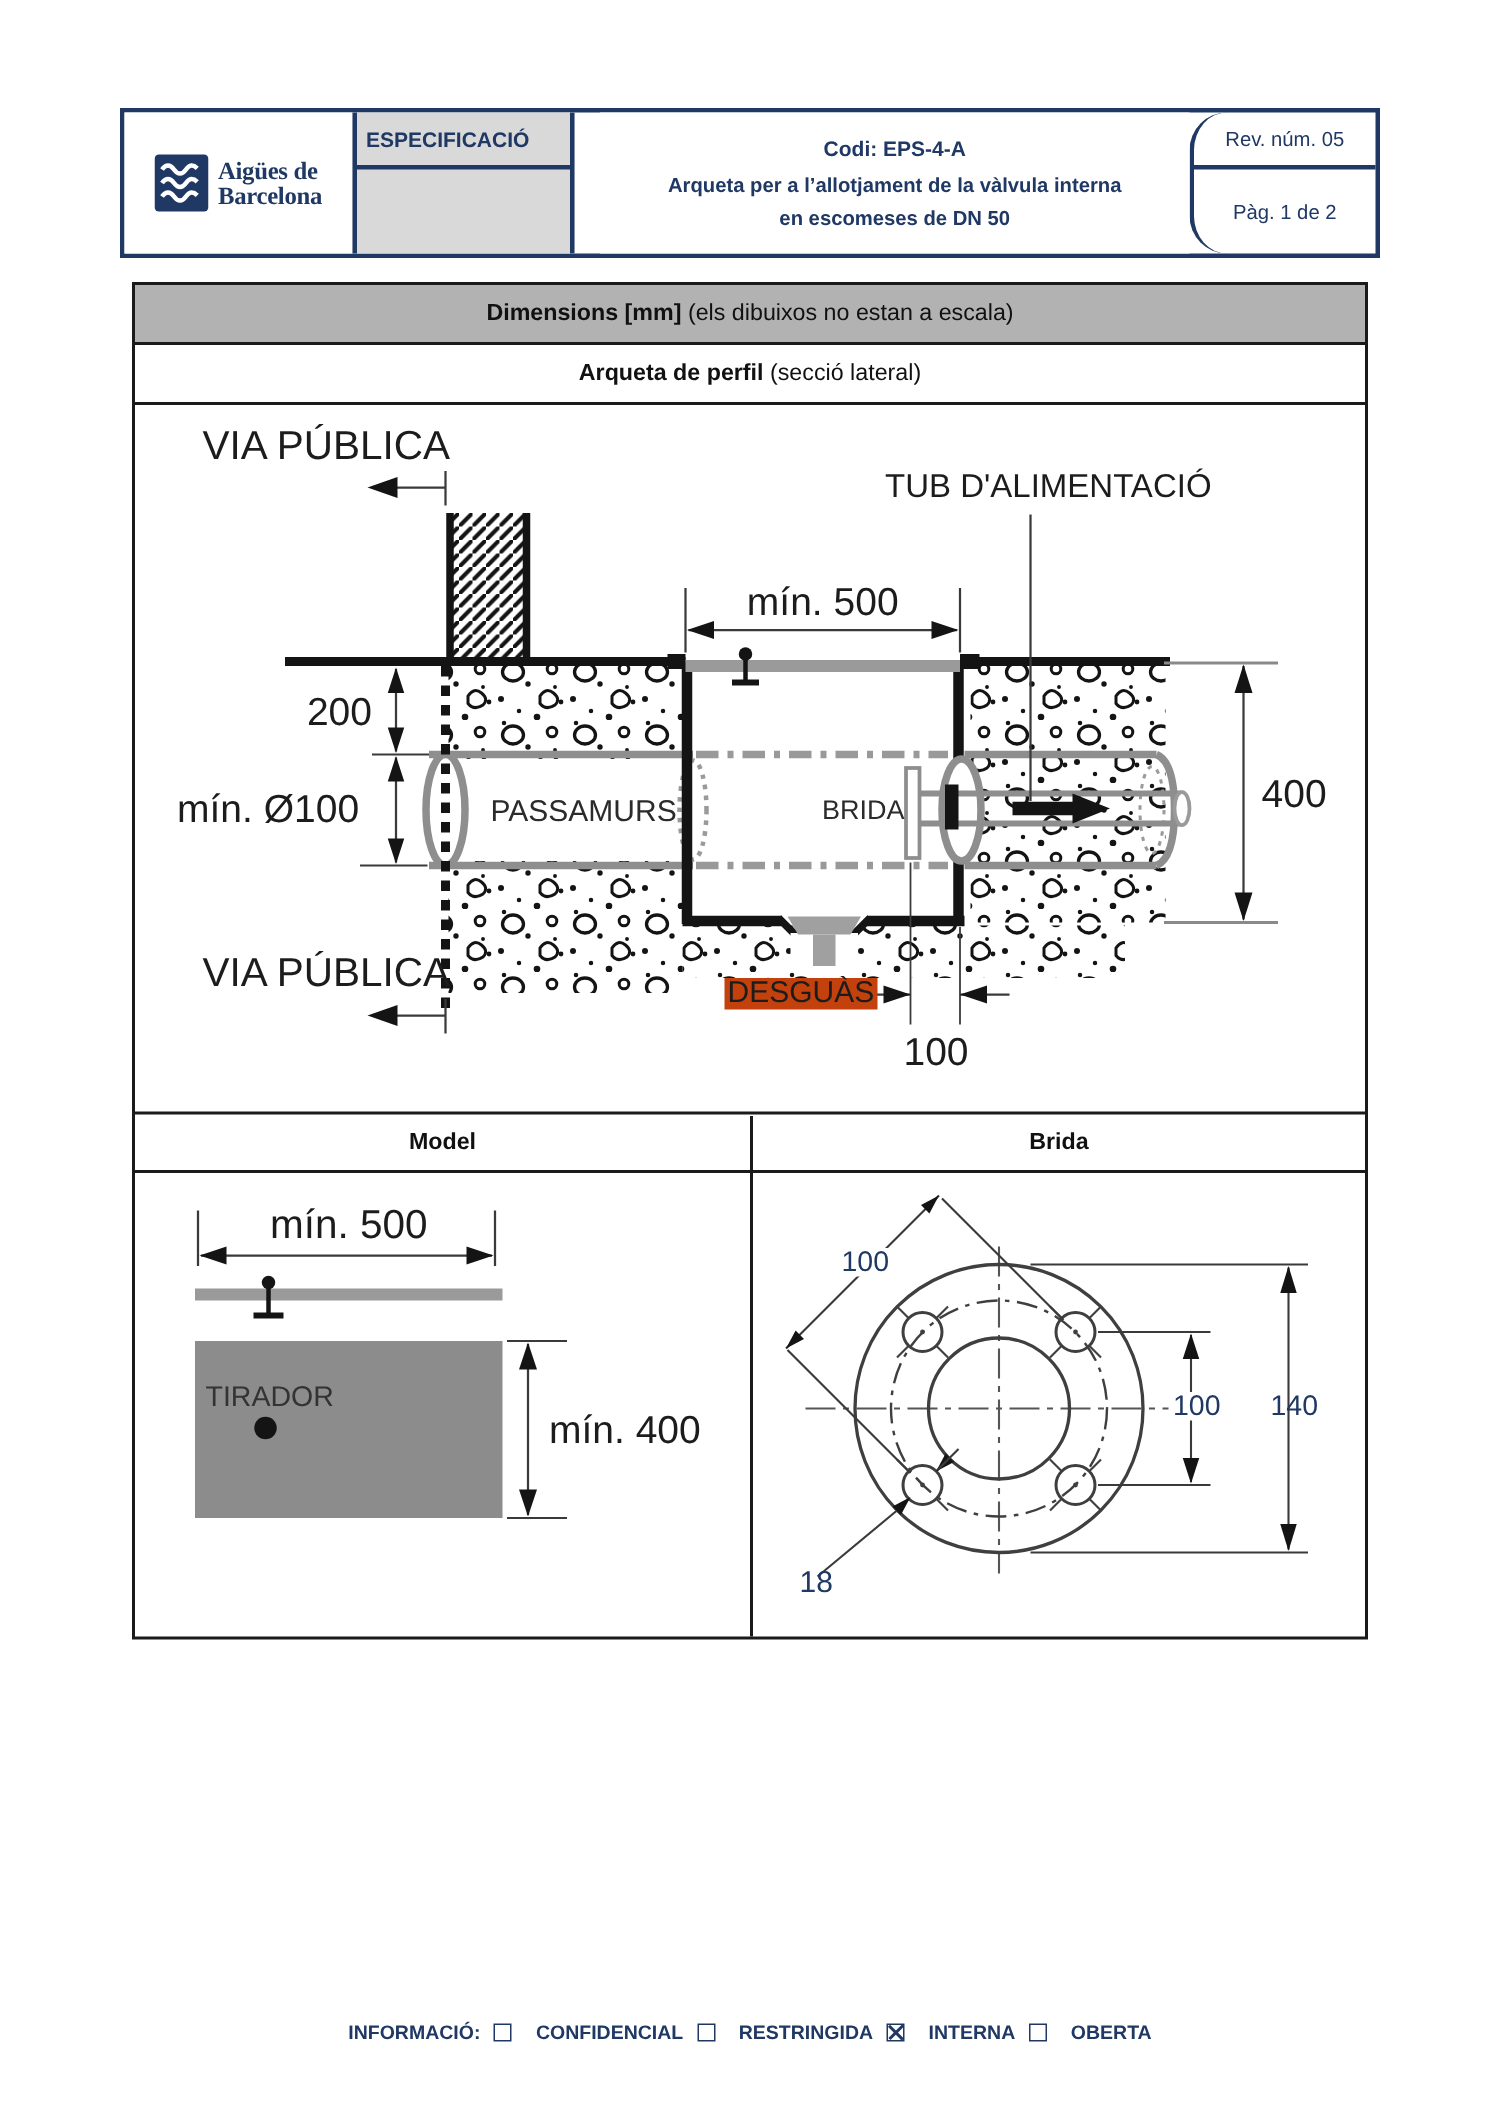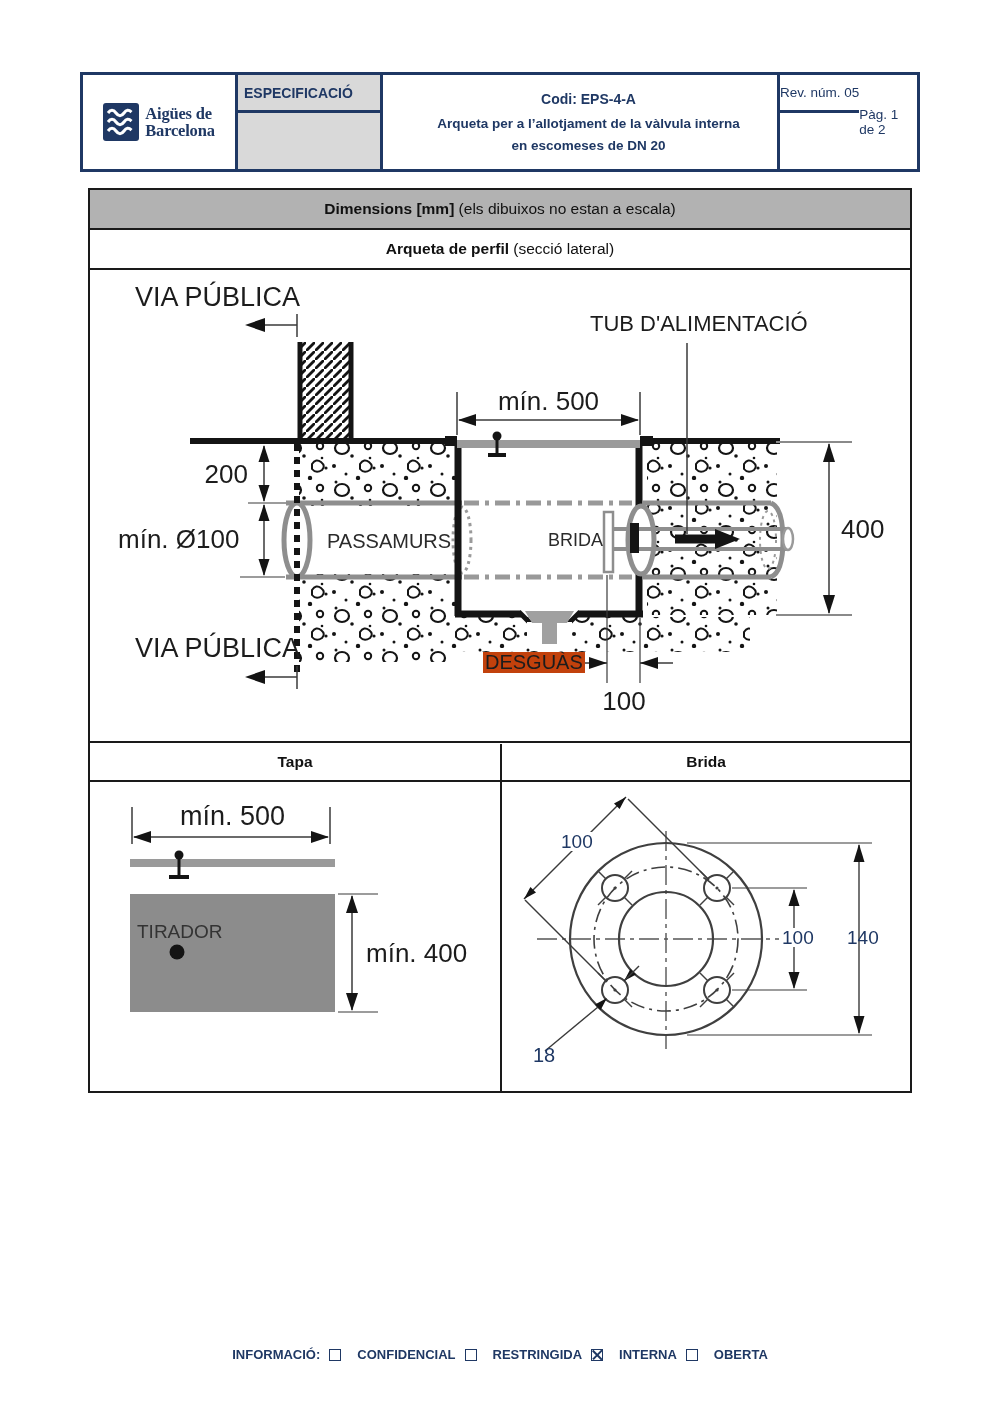--- a/index.html
+++ b/index.html
@@ -19,21 +19,21 @@
   .spec-cell{width:148px;background:#D9D9D9;border-left:3px solid #1F3864;border-right:3px solid #1F3864;
              display:flex;flex-direction:column;}
   .spec-top{height:38px;border-bottom:3px solid #1F3864;display:flex;align-items:center;padding-left:6px;
             font-weight:bold;font-size:14px;box-sizing:border-box;}
   .spec-bot{flex:1;padding:5px 0 0 6px;font-size:13.5px;}
   .spec-bot div{margin-bottom:6px;}
   .title-cell{flex:1;display:flex;flex-direction:column;align-items:center;justify-content:center;
               font-weight:bold;font-size:13.5px;background:#fff;text-align:center;margin-left:17px;}
   .title-cell .code{font-size:14px;margin-bottom:9px;}
   .title-cell .t1{margin-bottom:7px;}
-  .rev-cell{width:140px;border-left:3px solid #1F3864;display:flex;flex-direction:row;font-size:13.5px;}
+  .rev-cell{width:124px;border-left:3px solid #1F3864;display:flex;flex-direction:column;font-size:13.5px;border-radius:25px;}
   .rev-top{height:38px;border-bottom:3px solid #1F3864;display:flex;align-items:center;justify-content:center;box-sizing:border-box;}
   .rev-bot{flex:1;display:flex;align-items:center;justify-content:center;}
 
   
   .main-table{position:absolute;left:88px;top:188px;width:824px;height:905px;
               border:2.5px solid #1a1a1a;box-sizing:border-box;}
   .row-dim{position:absolute;left:0;top:0;width:100%;height:38px;background:#B2B2B2;
            border-bottom:2px solid #1a1a1a;display:flex;align-items:center;justify-content:center;
            font-size:15.5px;color:#111;}
   .row-sec{position:absolute;left:0;top:40px;width:100%;height:38px;background:#fff;
@@ -80,21 +80,21 @@
           <div>Barcelona</div>
         </div>
       </div>
     </div>
     <div class="hcell spec-cell">
       <div class="spec-top">ESPECIFICACIÓ</div>
     </div>
     <div class="hcell title-cell">
       <div class="code">Codi: EPS-4-A</div>
       <div class="t1">Arqueta per a l’allotjament de la vàlvula interna</div>
-      <div>en escomeses de DN 20</div>
+      <div>en escomeses de DN 50</div>
     </div>
     <div class="hcell rev-cell">
       <div class="rev-top">Rev. núm. 05</div>
       <div class="rev-bot">Pàg. 1 de 2</div>
     </div>
   </div>
 
   <div class="main-table">
 
     <div class="row-dim">
@@ -252,21 +252,21 @@
       <div class="lbl" style="left:28px;top:256px;font-size:26px;">mín. Ø100</div>
       <div class="lbl" style="left:237px;top:261px;font-size:20px;color:#2b2b2b;">PASSAMURS</div>
       <div class="lbl" style="left:458px;top:261px;font-size:18px;color:#2b2b2b;">BRIDA</div>
       <div class="lbl" style="left:751px;top:246px;font-size:26px;">400</div>
       <div class="lbl" style="left:45px;top:364px;font-size:27px;">VIA PÚBLICA</div>
       <div class="lbl" style="left:393px;top:382px;font-size:20px;background:#c2410c;padding:0 2px;">DESGUÀS</div>
       <div class="lbl" style="left:505px;top:418px;width:58px;text-align:center;font-size:26px;">100</div>
     </div>
 
     <div class="hdr-split">
-      <div class="cell-h left">Tapa</div>
+      <div class="cell-h left">Model</div>
       <div class="cell-h right">Brida</div>
     </div>
 
     <div class="panels">
 
       <div class="panel left">
         <svg width="410" height="309" viewBox="0 0 410 309" class="abs" style="left:0;top:0">
           <g stroke="#3a3a3a" stroke-width="1.5" fill="#141414">
             <line x1="42" y1="25" x2="42" y2="62"></line>
             <line x1="240" y1="25" x2="240" y2="62"></line>

